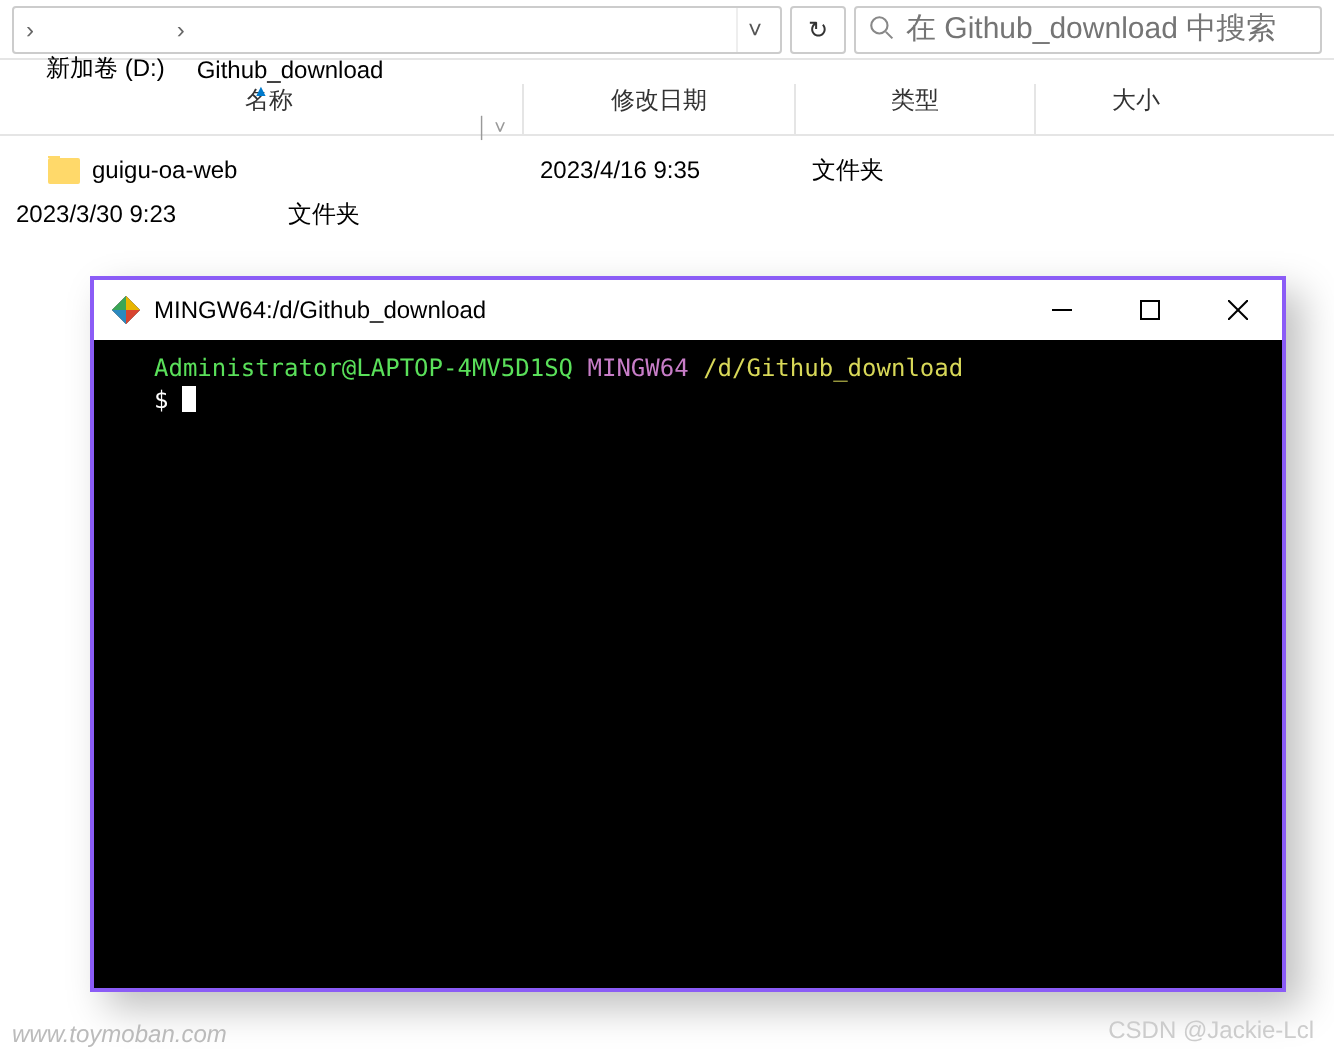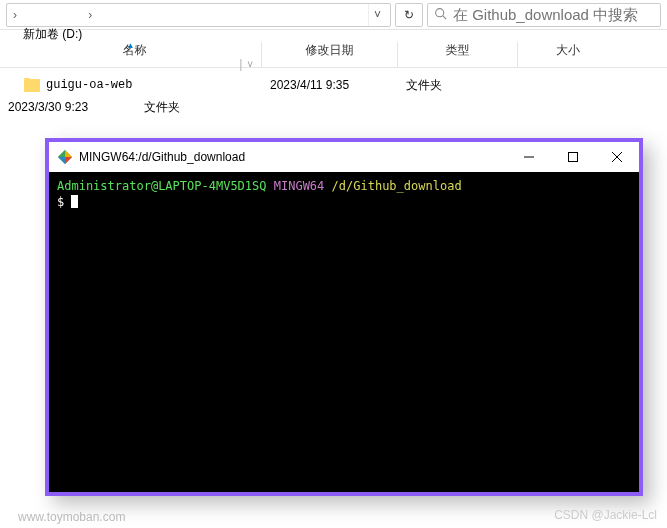--- a/index.html
+++ b/index.html
@@ -20,50 +20,51 @@
     .col-name { width: 262px; padding-left: 16px !important; }
     .col-date { width: 136px; }
     .col-type { width: 120px; }
     .col-size { width: 100px; border-right: none !important; }
     .col-name-hdr { position: relative; }
     .col-name-hdr::before { content: "▲"; position: absolute; left: 50%; top: -1px; transform: translateX(-50%); color: #007ACC; font-size: 8px; }
     
     .file-rows { padding-top: 6px; }
     .file-row { display: flex; height: 22px; align-items: center; }
     .file-row .col { padding: 0 8px; overflow: hidden; white-space: nowrap; }
-    .fname { display: flex; align-items: center; gap: 6px; padding-left: 24px !important; font-family: Liberation Mono, monospace; }
+    .fname { display: flex; align-items: center; gap: 6px; padding-left: 24px !important; }
     .folder-icon { display: inline-block; width: 16px; height: 13px; background: #FFD96A; border-radius: 1px; position: relative; }
     .folder-icon::before { content: ""; position: absolute; top: -3px; left: 0; width: 6px; height: 3px; background: #FFD96A; border-radius: 1px 1px 0 0; }
     
-    .terminal-window { position: absolute; left: 45px; top: 138px; width: 598px; height: 358px; border: 4px solid #8b5cf6; background: #4c1d95; box-shadow: 8px 8px 18px rgba(0,0,0,0.25); }
+    .terminal-window { position: absolute; left: 45px; top: 138px; width: 598px; height: 358px; border: 2px solid #8b5cf6; background: #4c1d95; box-shadow: 8px 8px 18px rgba(0,0,0,0.25); }
     .titlebar { display: flex; align-items: center; height: 30px; background: #fff; padding: 0 0 0 8px; }
     .win-icon { width: 16px; height: 16px; margin-right: 6px; }
     .titlebar-text { flex: 1; font-size: 12px; color: #000; }
     .win-controls { display: flex; }
     .win-btn { width: 44px; height: 30px; display: flex; align-items: center; justify-content: center; color: #000; font-size: 11px; }
     .win-btn:last-child { font-size: 14px; }
     .terminal-body { background: #000; height: calc(100% - 30px); padding: 6px 8px; font-family: Consolas, monospace; font-size: 12px; color: #fff; }
-    .tline { white-space: pre; line-height: 16px; }
+    .tline { white-space: pre; line-height: 16px; margin-left: 22px; }
     .t-user { color: #5AE05A; }
     .t-sys { color: #C77DC7; }
     .t-path { color: #D8D858; }
     .t-prompt { color: #fff; }
     .cursor { display: inline-block; width: 7px; height: 13px; background: #fff; vertical-align: -2px; }
     
-    .footer-watermark { position: absolute; bottom: 4px; left: 18px; right: 0; color: #bbb; font-size: 12px; display: flex; gap: 10px; align-items: center; }
+    .footer-watermark { position: absolute; bottom: 4px; left: 6px; right: 0; color: #bbb; font-size: 12px; display: flex; gap: 10px; align-items: center; font-style: italic; }
     .csdn-tag { position: absolute; right: 10px; bottom: 6px; color: #ccc; font-size: 12px; margin-top: 36px; }
   </style>
 </head>
 <body>
 
 <div class="toolbar">
   <div class="breadcrumb">
     <span class="crumb-sep">›</span>
     <span class="crumb">新加卷 (D:)</span>
     <span class="crumb-sep">›</span>
+    <span class="crumb">Github_download</span>
     <span class="dropdown-btn">˅</span>
   </div>
   <div class="refresh-btn">
     <span>↻</span>
   </div>
   <div class="search-box">
     <span>
       <svg width="13" height="13" viewBox="0 0 16 16">
           <circle cx="7" cy="7" r="5" fill="none" stroke="#888" stroke-width="1.3"></circle>
           <line x1="11" y1="11" x2="15" y2="15" stroke="#888" stroke-width="1.3"></line>
@@ -82,21 +83,21 @@
   <div class="col col-type">类型</div>
   <div class="col col-size">大小</div>
 </div>
 
 <div class="file-rows">
   <div class="file-row">
     <div class="col col-name fname">
       <span class="folder-icon"></span>
       <span>guigu-oa-web</span>
     </div>
-    <div class="col col-date">2023/4/11 9:35</div>
+    <div class="col col-date">2023/4/16 9:35</div>
     <div class="col col-type">文件夹</div>
     <div class="col col-size"></div>
   </div>
   <div class="file-row">
     <div class="col col-date">2023/3/30 9:23</div>
     <div class="col col-type">文件夹</div>
     <div class="col col-size"></div>
   </div>
 </div>
 

